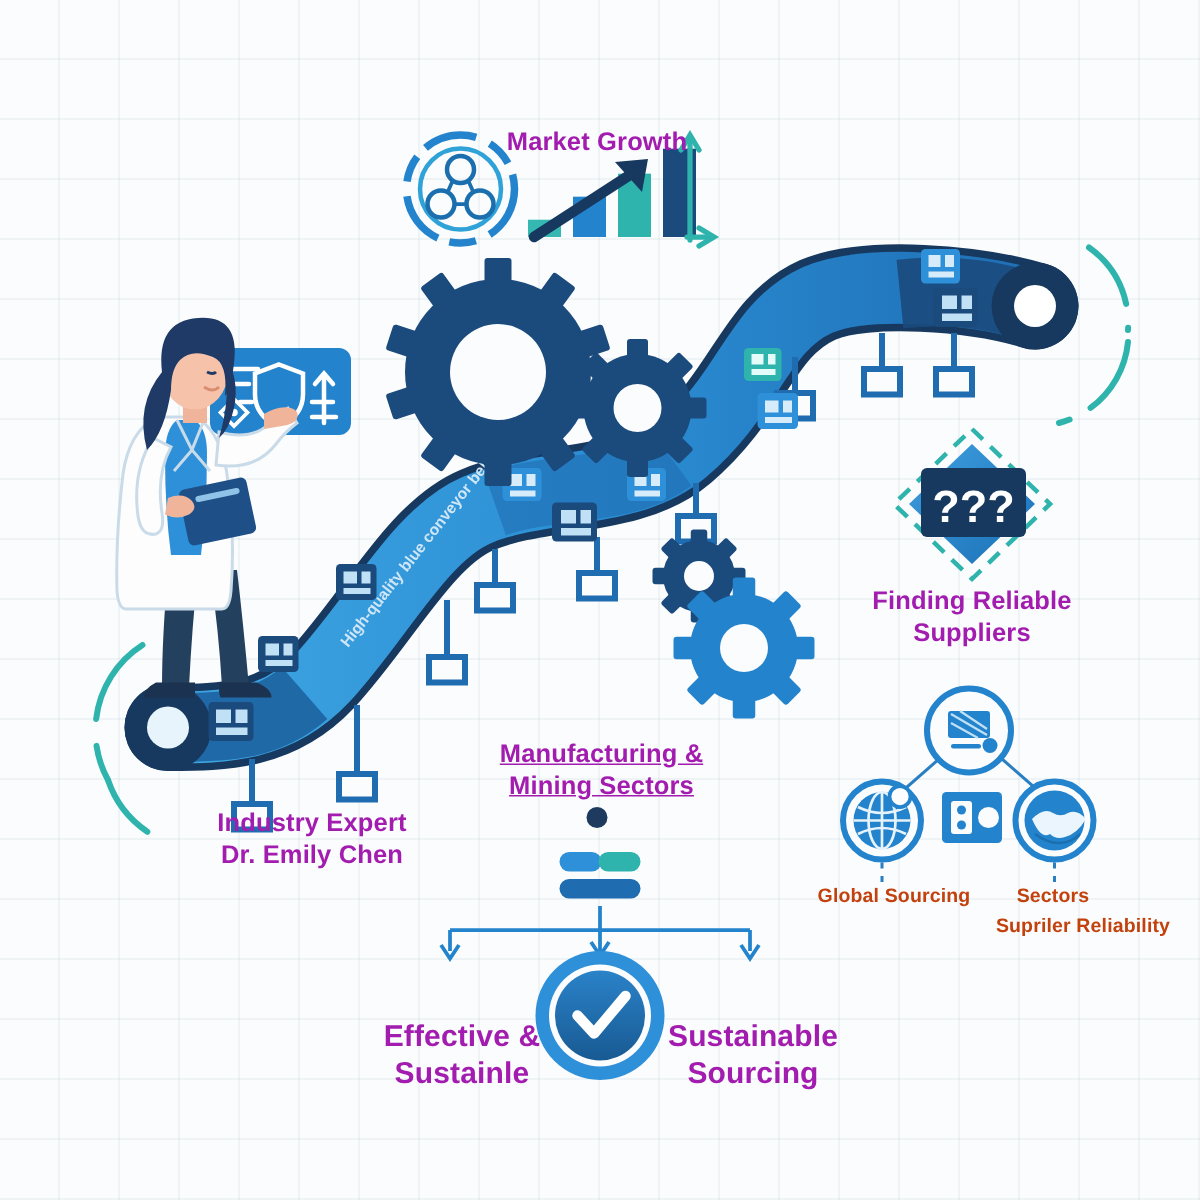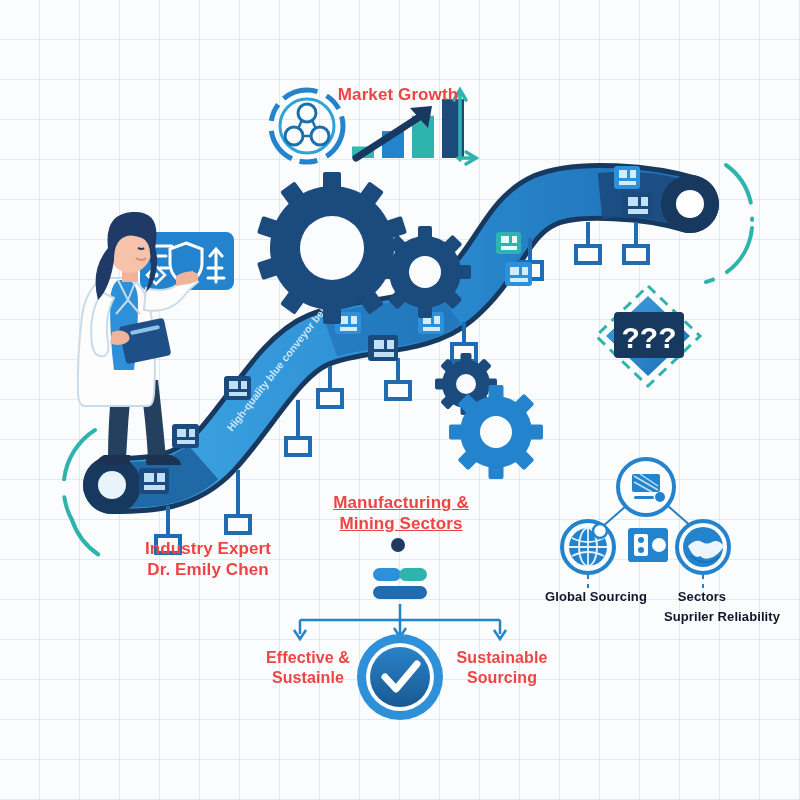--- a/index.html
+++ b/index.html
@@ -12,27 +12,27 @@
   #grid{
     position:absolute;inset:0;
     background-image:
       linear-gradient(to right, rgba(205,219,229,.55) 1px, transparent 1px),
       linear-gradient(to bottom, rgba(205,219,229,.55) 1px, transparent 1px);
     background-size:40px 40px;
     background-position:-1px -1px;
   }
   .layer{position:absolute;inset:0;}
   .lbl{
-    position:absolute;color:#ef4444;font-weight:bold;
+    position:absolute;color:#a21caf;font-weight:bold;
     text-align:center;line-height:1.25;letter-spacing:.1px;
     white-space:pre-line;
   }
   .lbl.big{font-size:17px;}
-  .lbl.mid{font-size:16px;}
-  .lbl.small{font-size:13px;color:#0f172a;font-weight:bold;}
+  .lbl.mid{font-size:20px;margin-top:31px;}
+  .lbl.small{font-size:13px;color:#c2410c;font-weight:bold;}
   svg{display:block;overflow:visible;}
 </style>
 </head>
 <body>
 
 <div id="canvas">
   <div id="grid"></div>
 
   <svg class="layer" width="800" height="800" viewBox="0 0 800 800">
     <defs>
@@ -424,20 +424,22 @@
       <path d="M385 677 l11 12 l21 -25" stroke="#ffffff" stroke-width="7" fill="none" stroke-linecap="round" stroke-linejoin="round"></path>
     </g>
   </svg>
 
   <div class="lbl big" style="left:96px;top:538px;width:224px;">Industry Expert
 Dr. Emily Chen</div>
 
   <div class="lbl big" style="left:296px;top:492px;width:210px;text-decoration:underline;">Manufacturing &amp;
 Mining Sectors</div>
 
+  <div class="lbl big" style="left:552px;top:390px;width:192px;">Finding Reliable
+Suppliers</div>
 
   <div class="lbl mid" style="left:238px;top:648px;width:140px;">Effective &amp;
 Sustainle</div>
 
   <div class="lbl mid" style="left:432px;top:648px;width:140px;">Sustainable
 Sourcing</div>
 
   <div class="lbl small" style="left:528px;top:589px;width:136px;">Global Sourcing</div>
 
   <div class="lbl small" style="left:656px;top:589px;width:92px;">Sectors</div>

